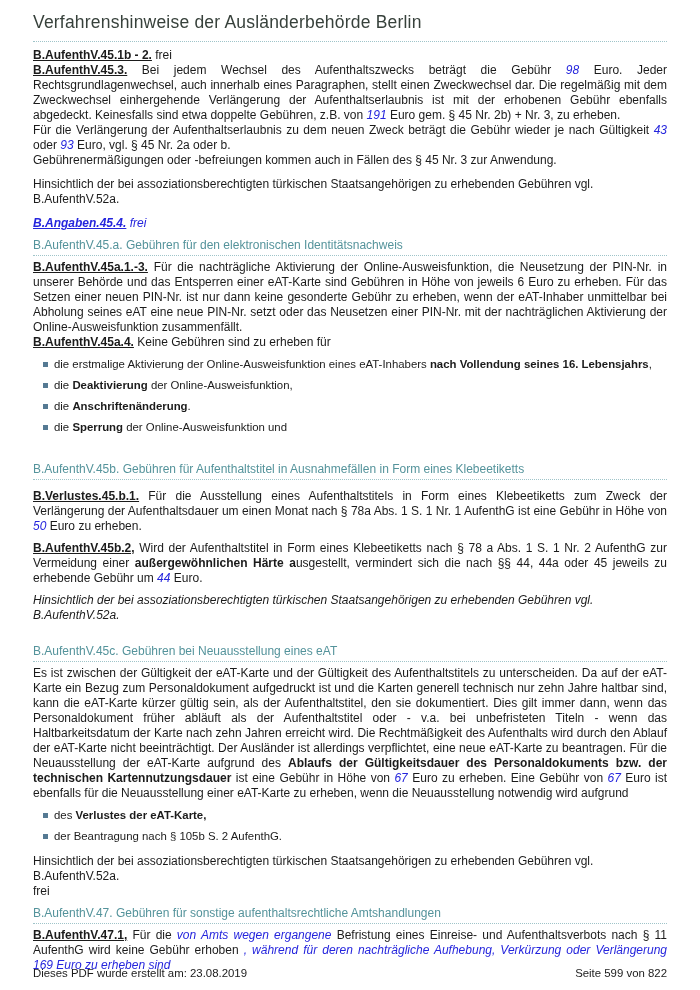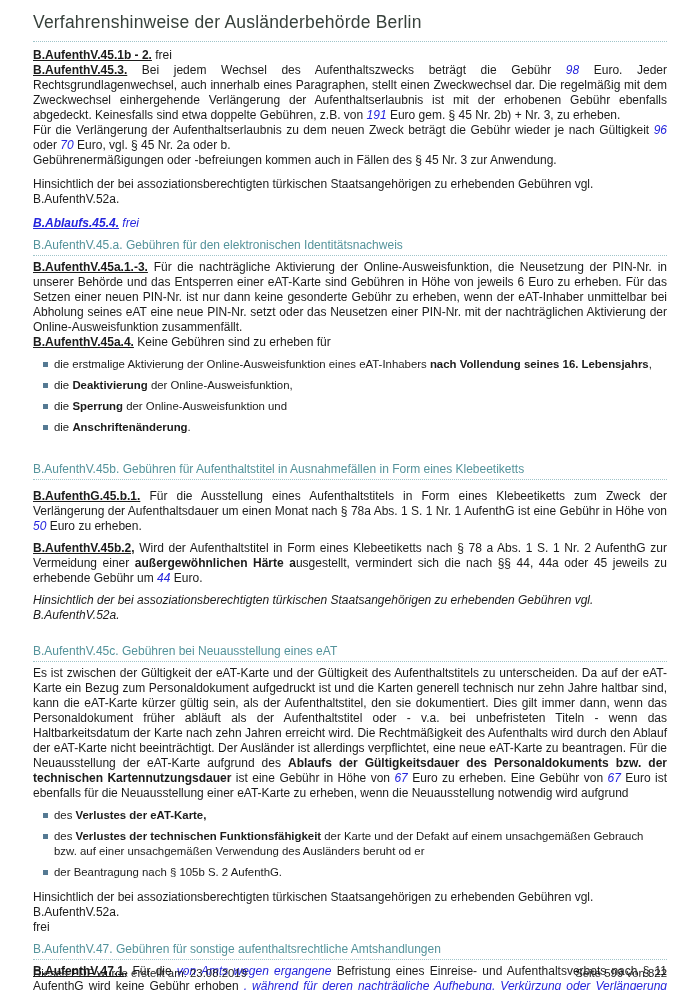--- a/index.html
+++ b/index.html
@@ -69,49 +69,48 @@
   }
 </style>
 </head>
 <body>
 
 <div class="page">
   <h1 class="doc-title">Verfahrenshinweise der Ausländerbehörde Berlin</h1>
   <main class="content">
       <p class="para"><span class="run-label">B.AufenthV.45.1b - 2.</span><span> frei</span></p>
       <p class="para justify"><span class="run-label">B.AufenthV.45.3.</span><span> Bei jedem Wechsel des Aufenthaltszwecks beträgt die Gebühr </span><span class="run-link">98</span><span> Euro. Jeder Rechtsgrundlagenwechsel, auch innerhalb eines Paragraphen, stellt einen Zweckwechsel dar. Die regelmäßig mit dem Zweckwechsel einhergehende Verlängerung der Aufenthaltserlaubnis ist mit der erhobenen Gebühr ebenfalls abgedeckt. Keinesfalls sind etwa doppelte Gebühren, z.B. von </span><span class="run-link">191</span><span> Euro gem. § 45 Nr. 2b) + Nr. 3, zu erheben.</span></p>
-      <p class="para justify"><span>Für die Verlängerung der Aufenthaltserlaubnis zu dem neuen Zweck beträgt die Gebühr wieder je nach Gültigkeit </span><span class="run-link">96</span><span> oder </span><span class="run-link">70</span><span> Euro, vgl. § 45 Nr. 2a oder b.</span></p>
+      <p class="para justify"><span>Für die Verlängerung der Aufenthaltserlaubnis zu dem neuen Zweck beträgt die Gebühr wieder je nach Gültigkeit </span><span class="run-link">43</span><span> oder </span><span class="run-link">93</span><span> Euro, vgl. § 45 Nr. 2a oder b.</span></p>
       <p class="para"><span>Gebührenermäßigungen oder -befreiungen kommen auch in Fällen des § 45 Nr. 3 zur Anwendung.</span></p>
       <div class="gap" style="height: 9px;"></div>
       <p class="para"><span>Hinsichtlich der bei assoziationsberechtigten türkischen Staatsangehörigen zu erhebenden Gebühren vgl. B.AufenthV.52a.</span></p>
       <div class="gap" style="height: 9px;"></div>
-      <p class="para"><span class="run-linklabel">B.Ablaufs.45.4.</span><span class="run-link"> frei</span></p>
+      <p class="para"><span class="run-linklabel">B.Angaben.45.4.</span><span class="run-link"> frei</span></p>
       <h2 class="section-heading">B.AufenthV.45.a. Gebühren für den elektronischen Identitätsnachweis</h2>
       <p class="para justify"><span class="run-label">B.AufenthV.45a.1.-3.</span><span> Für die nachträgliche Aktivierung der Online-Ausweisfunktion, die Neusetzung der PIN-Nr. in unserer Behörde und das Entsperren einer eAT-Karte sind Gebühren in Höhe von jeweils 6 Euro zu erheben. Für das Setzen einer neuen PIN-Nr. ist nur dann keine gesonderte Gebühr zu erheben, wenn der eAT-Inhaber unmittelbar bei Abholung seines eAT eine neue PIN-Nr. setzt oder das Neusetzen einer PIN-Nr. mit der nachträglichen Aktivierung der Online-Ausweisfunktion zusammenfällt.</span></p>
       <p class="para"><span class="run-label">B.AufenthV.45a.4.</span><span> Keine Gebühren sind zu erheben für</span></p>
       <ul class="bullet-list">
         <li><span>die erstmalige Aktivierung der Online-Ausweisfunktion eines eAT-Inhabers </span><span class="run-bold">nach Vollendung seines 16. Lebensjahrs</span><span>,</span></li>
         <li><span>die </span><span class="run-bold">Deaktivierung</span><span> der Online-Ausweisfunktion,</span></li>
+        <li><span>die </span><span class="run-bold">Anschriftenänderung</span><span>.</span></li>
         <li><span>die </span><span class="run-bold">Sperrung</span><span> der Online-Ausweisfunktion und</span></li>
-        <li><span>die </span><span class="run-bold">Anschriftenänderung</span><span>.</span></li>
       </ul>
       <div class="gap" style="height: 14px;"></div>
       <h2 class="section-heading">B.AufenthV.45b. Gebühren für Aufenthaltstitel in Ausnahmefällen in Form eines Klebeetiketts</h2>
       <div class="gap" style="height: 5px;"></div>
-      <p class="para justify"><span class="run-label">B.AufenthG.45.b.1.</span><span> Für die Ausstellung eines Aufenthaltstitels in Form eines Klebeetiketts zum Zweck der Verlängerung der Aufenthaltsdauer um einen Monat nach § 78a Abs. 1 S. 1 Nr. 1 AufenthG ist eine Gebühr in Höhe von </span><span class="run-link">50</span><span> Euro zu erheben.</span></p>
+      <p class="para justify"><span class="run-label">B.Verlustes.45.b.1.</span><span> Für die Ausstellung eines Aufenthaltstitels in Form eines Klebeetiketts zum Zweck der Verlängerung der Aufenthaltsdauer um einen Monat nach § 78a Abs. 1 S. 1 Nr. 1 AufenthG ist eine Gebühr in Höhe von </span><span class="run-link">50</span><span> Euro zu erheben.</span></p>
       <div class="gap" style="height: 7px;"></div>
       <p class="para justify"><span class="run-label">B.AufenthV.45b.2,</span><span> Wird der Aufenthaltstitel in Form eines Klebeetiketts nach § 78 a Abs. 1 S. 1 Nr. 2 AufenthG zur Vermeidung einer </span><span class="run-bold">außergewöhnlichen Härte a</span><span>usgestellt, vermindert sich die nach §§ 44, 44a oder 45 jeweils zu erhebende Gebühr um </span><span class="run-link">44</span><span> Euro.</span></p>
       <div class="gap" style="height: 7px;"></div>
       <p class="para"><span class="run-italic">Hinsichtlich der bei assoziationsberechtigten türkischen Staatsangehörigen zu erhebenden Gebühren vgl. B.AufenthV.52a.</span></p>
       <div class="gap" style="height: 14px;"></div>
       <h2 class="section-heading">B.AufenthV.45c. Gebühren bei Neuausstellung eines eAT</h2>
       <p class="para justify"><span>Es ist zwischen der Gültigkeit der eAT-Karte und der Gültigkeit des Aufenthaltstitels zu unterscheiden. Da auf der eAT-Karte ein Bezug zum Personaldokument aufgedruckt ist und die Karten generell technisch nur zehn Jahre haltbar sind, kann die eAT-Karte kürzer gültig sein, als der Aufenthaltstitel, den sie dokumentiert. Dies gilt immer dann, wenn das Personaldokument früher abläuft als der Aufenthaltstitel oder - v.a. bei unbefristeten Titeln - wenn das Haltbarkeitsdatum der Karte nach zehn Jahren erreicht wird. Die Rechtmäßigkeit des Aufenthalts wird durch den Ablauf der eAT-Karte nicht beeinträchtigt. Der Ausländer ist allerdings verpflichtet, eine neue eAT-Karte zu beantragen. Für die Neuausstellung der eAT-Karte aufgrund des </span><span class="run-bold">Ablaufs der Gültigkeitsdauer des Personaldokuments bzw. der technischen Kartennutzungsdauer</span><span> ist eine Gebühr in Höhe von </span><span class="run-link">67</span><span> Euro zu erheben. Eine Gebühr von </span><span class="run-link">67</span><span> Euro ist ebenfalls für die Neuausstellung einer eAT-Karte zu erheben, wenn die Neuausstellung notwendig wird aufgrund</span></p>
       <ul class="bullet-list">
         <li><span>des </span><span class="run-bold">Verlustes der eAT-Karte,</span></li>
-        <li><span>des </span><span class="run-bold">Verlustes der technischen Funktionsfähigkeit</span><span> der Karte und der Defakt auf einem unsachgemäßen Gebrauch bzw. auf einer unsachgemäßen Verwendung des Ausländers beruht od er</span></li>
         <li><span>der Beantragung nach § 105b S. 2 AufenthG.</span></li>
       </ul>
       <div class="gap" style="height: 4px;"></div>
       <p class="para"><span>Hinsichtlich der bei assoziationsberechtigten türkischen Staatsangehörigen zu erhebenden Gebühren vgl. B.AufenthV.52a.</span></p>
       <p class="para"><span>frei</span></p>
       <h2 class="section-heading">B.AufenthV.47. Gebühren für sonstige aufenthaltsrechtliche Amtshandlungen</h2>
       <p class="para justify"><span class="run-label">B.AufenthV.47.1,</span><span> Für die </span><span class="run-link">von Amts wegen ergangene</span><span> Befristung eines Einreise- und Aufenthaltsverbots nach § 11 AufenthG wird keine Gebühr erhoben </span><span class="run-link">, während für deren nachträgliche Aufhebung, Verkürzung oder Verlängerung 169 Euro zu erheben sind</span></p>
     </main>
 </div>
 

